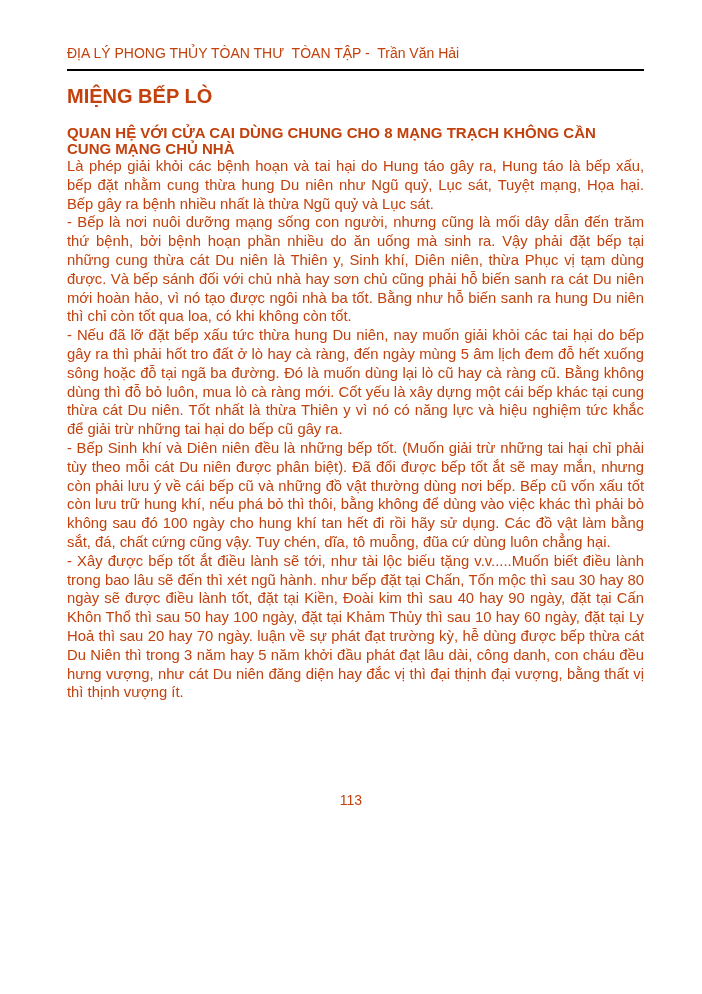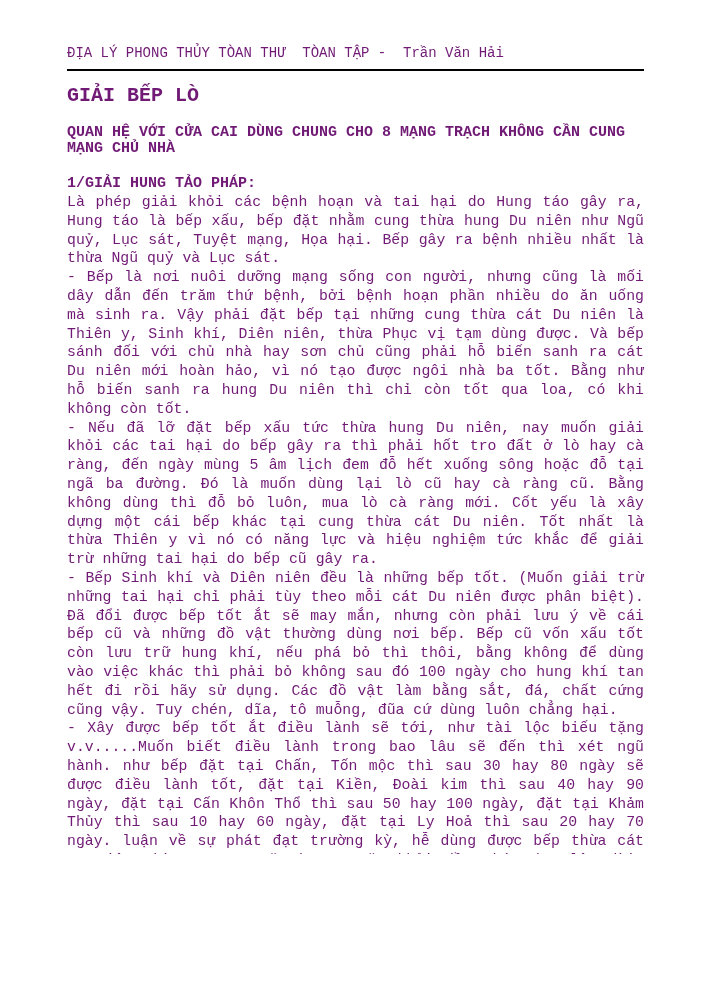--- a/index.html
+++ b/index.html
@@ -6,22 +6,22 @@
     margin: 0;
     padding: 0;
     background: #ffffff;
   }
   .page {
     position: relative;
     width: 702px;
     height: 854px;
     background: #ffffff;
     overflow: hidden;
-    font-family: Liberation Mono, monospace;
-    color: #701a75;
+    font-family: Liberation Sans, sans-serif;
+    color: #c2410c;
     box-sizing: border-box;
   }
   .content {
     padding: 45px 58px 0 67px;
     box-sizing: border-box;
   }
   .running-header {
     font-size: 14px;
     line-height: 16px;
     white-space: pre-wrap;
@@ -69,29 +69,29 @@
 </head>
 <body>
 
 <div class="page">
   <div class="content">
 
     <div class="running-header">ĐỊA LÝ PHONG THỦY TÒAN THƯ  TÒAN TẬP -  Trần Văn Hải</div>
 
     <div class="header-rule"></div>
 
-    <h1 class="doc-title">GIẢI BẾP LÒ</h1>
+    <h1 class="doc-title">MIỆNG BẾP LÒ</h1>
 
     <h2 class="doc-subtitle">QUAN HỆ VỚI CỬA CAI DÙNG CHUNG CHO 8 MẠNG TRẠCH KHÔNG CẦN CUNG MẠNG CHỦ NHÀ</h2>
 
-    <h3 class="section-heading">1/GIẢI HUNG TẢO PHÁP:</h3>
 
     <div class="body-text">
       <p>Là phép giải khỏi các bệnh hoạn và tai hại do Hung táo gây ra, Hung táo là bếp xấu, bếp đặt nhằm cung thừa hung Du niên như Ngũ quỷ, Lục sát, Tuyệt mạng, Họa hại. Bếp gây ra bệnh nhiều nhất là thừa Ngũ quỷ và Lục sát.</p>
       <p>- Bếp là nơi nuôi dưỡng mạng sống con người, nhưng cũng là mối dây dẫn đến trăm thứ bệnh, bởi bệnh hoạn phần nhiều do ăn uống mà sinh ra. Vậy phải đặt bếp tại những cung thừa cát Du niên là Thiên y, Sinh khí, Diên niên, thừa Phục vị tạm dùng được. Và bếp sánh đối với chủ nhà hay sơn chủ cũng phải hỗ biến sanh ra cát Du niên mới hoàn hảo, vì nó tạo được ngôi nhà ba tốt. Bằng như hỗ biến sanh ra hung Du niên thì chỉ còn tốt qua loa, có khi không còn tốt.</p>
       <p>- Nếu đã lỡ đặt bếp xấu tức thừa hung Du niên, nay muốn giải khỏi các tai hại do bếp gây ra thì phải hốt tro đất ở lò hay cà ràng, đến ngày mùng 5 âm lịch đem đỗ hết xuống sông hoặc đỗ tại ngã ba đường. Đó là muốn dùng lại lò cũ hay cà ràng cũ. Bằng không dùng thì đỗ bỏ luôn, mua lò cà ràng mới. Cốt yếu là xây dựng một cái bếp khác tại cung thừa cát Du niên. Tốt nhất là thừa Thiên y vì nó có năng lực và hiệu nghiệm tức khắc để giải trừ những tai hại do bếp cũ gây ra.</p>
       <p>- Bếp Sinh khí và Diên niên đều là những bếp tốt. (Muốn giải trừ những tai hại chỉ phải tùy theo mỗi cát Du niên được phân biệt). Đã đổi được bếp tốt ắt sẽ may mắn, nhưng còn phải lưu ý về cái bếp cũ và những đồ vật thường dùng nơi bếp. Bếp cũ vốn xấu tốt còn lưu trữ hung khí, nếu phá bỏ thì thôi, bằng không để dùng vào việc khác thì phải bỏ không sau đó 100 ngày cho hung khí tan hết đi rồi hãy sử dụng. Các đồ vật làm bằng sắt, đá, chất cứng cũng vậy. Tuy chén, dĩa, tô muỗng, đũa cứ dùng luôn chẳng hại.</p>
       <p>- Xây được bếp tốt ắt điều lành sẽ tới, như tài lộc biếu tặng v.v.....Muốn biết điều lành trong bao lâu sẽ đến thì xét ngũ hành. như bếp đặt tại Chấn, Tốn mộc thì sau 30 hay 80 ngày sẽ được điều lành tốt, đặt tại Kiền, Đoài kim thì sau 40 hay 90 ngày, đặt tại Cấn Khôn Thổ thì sau 50 hay 100 ngày, đặt tại Khảm Thủy thì sau 10 hay 60 ngày, đặt tại Ly Hoả thì sau 20 hay 70 ngày. luận về sự phát đạt trường kỳ, hễ dùng được bếp thừa cát Du Niên thì trong 3 năm hay 5 năm khởi đầu phát đạt lâu dài, công danh, con cháu đều hưng vượng, như cát Du niên đăng diện hay đắc vị thì đại thịnh đại vượng, bằng thất vị thì thịnh vượng ít.</p>
     </div>
 
   </div>
 
+  <div class="page-number">113</div>
 </div>
 
 </body></html>

